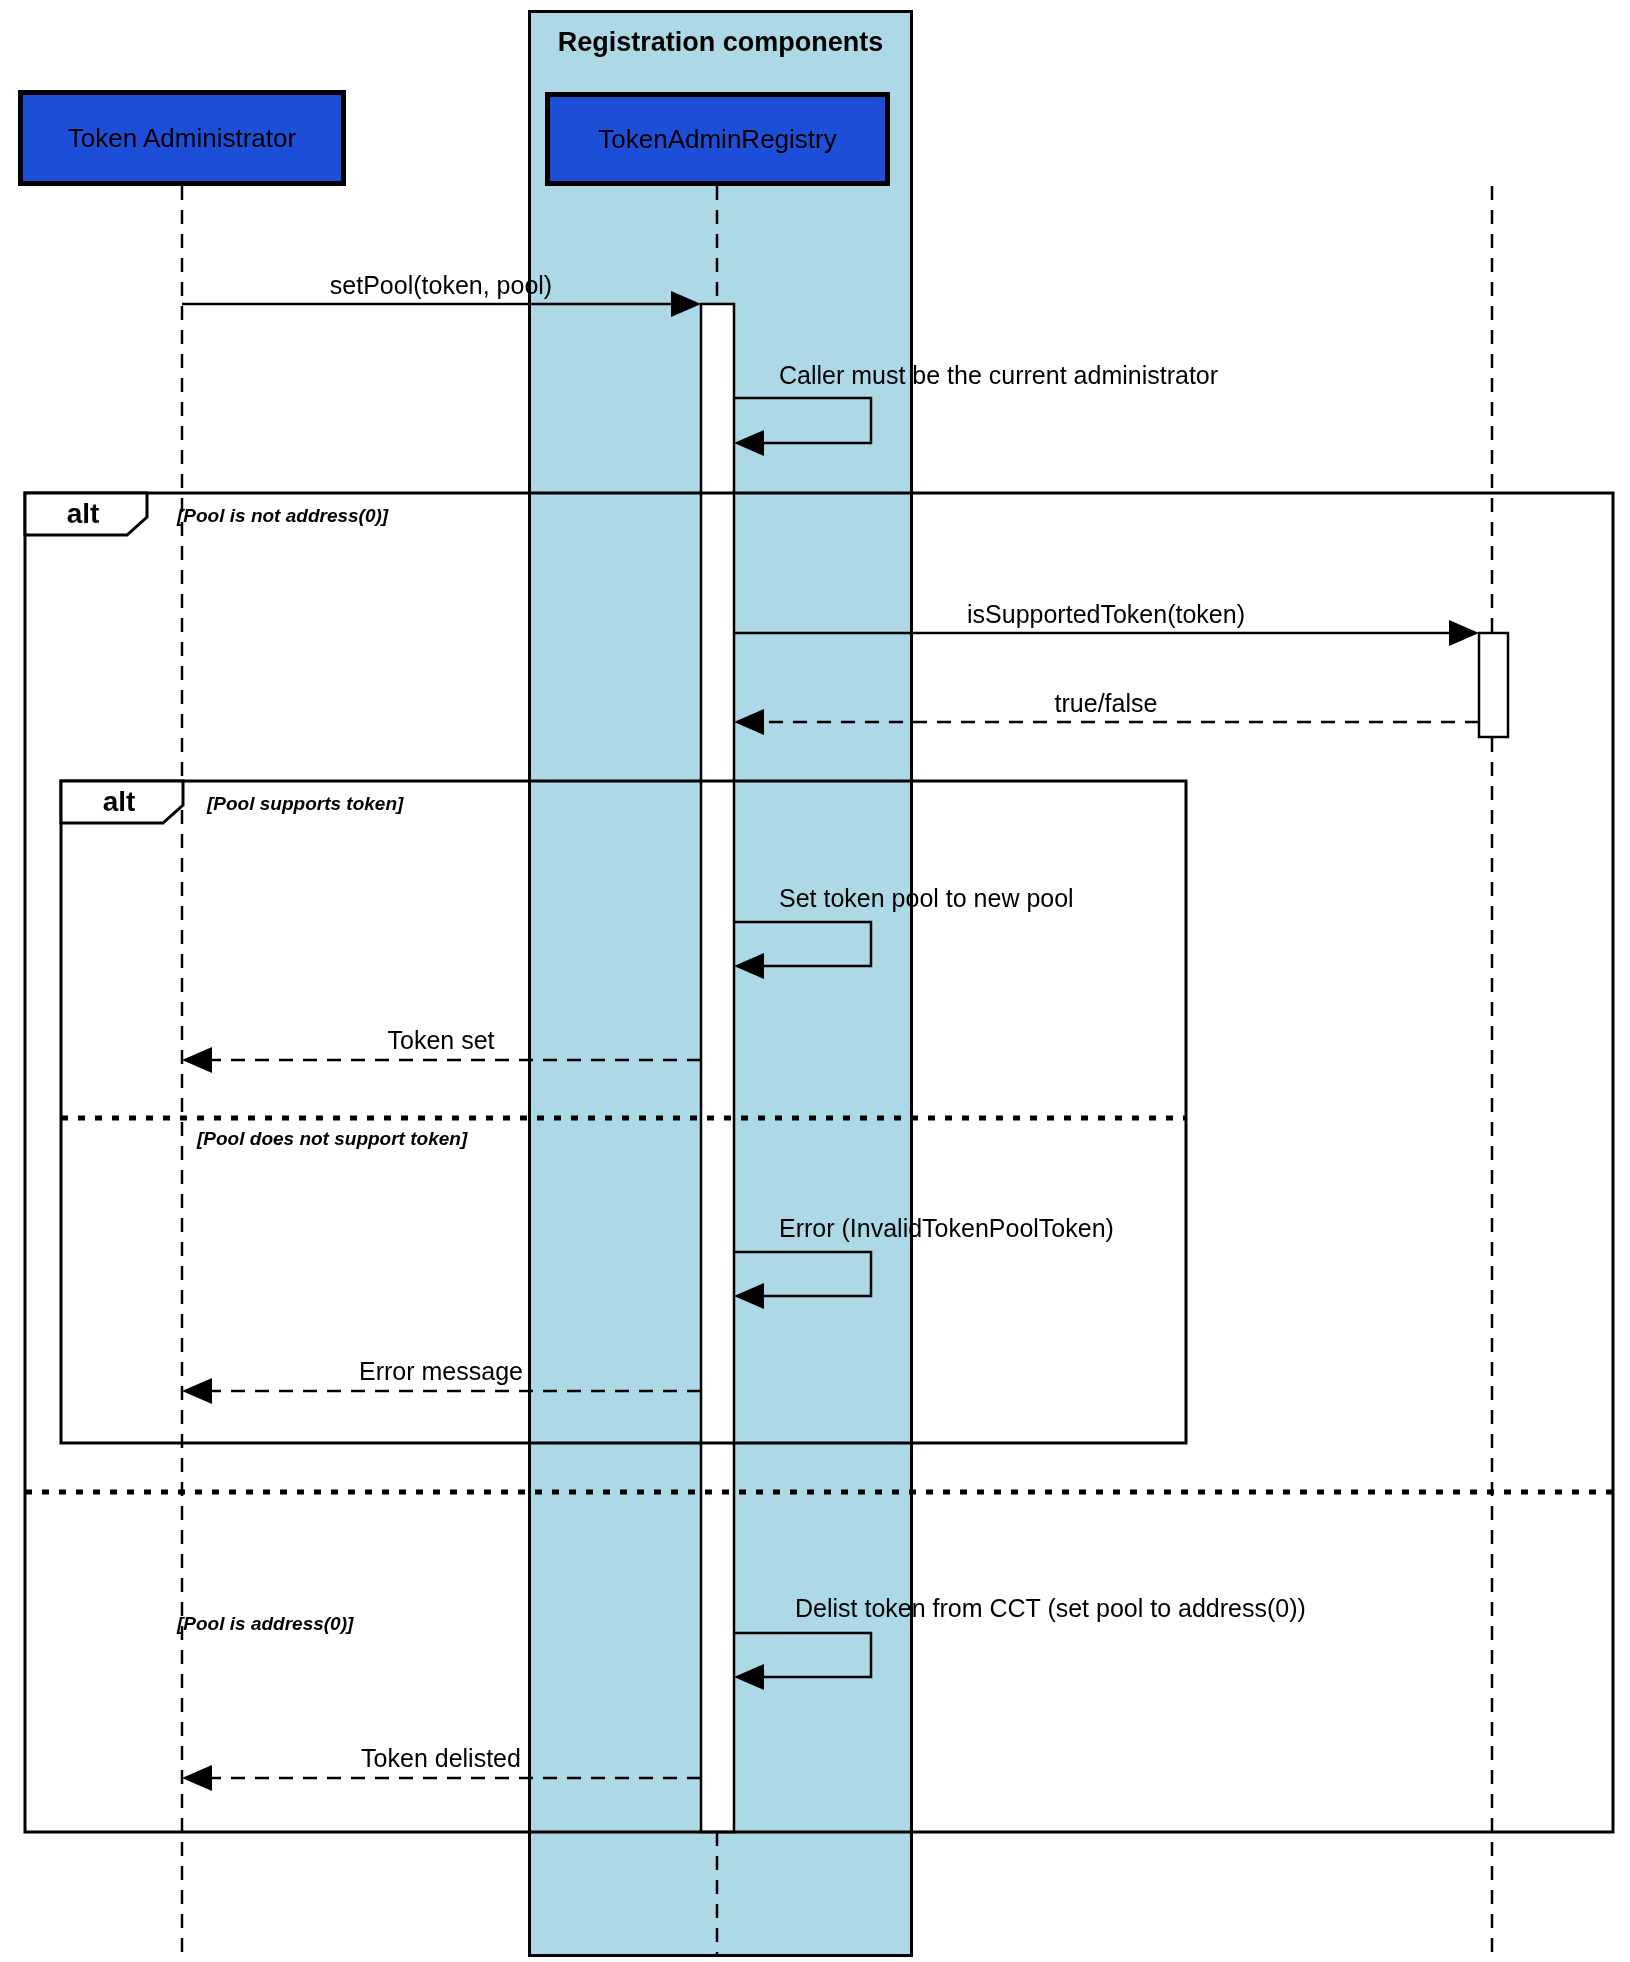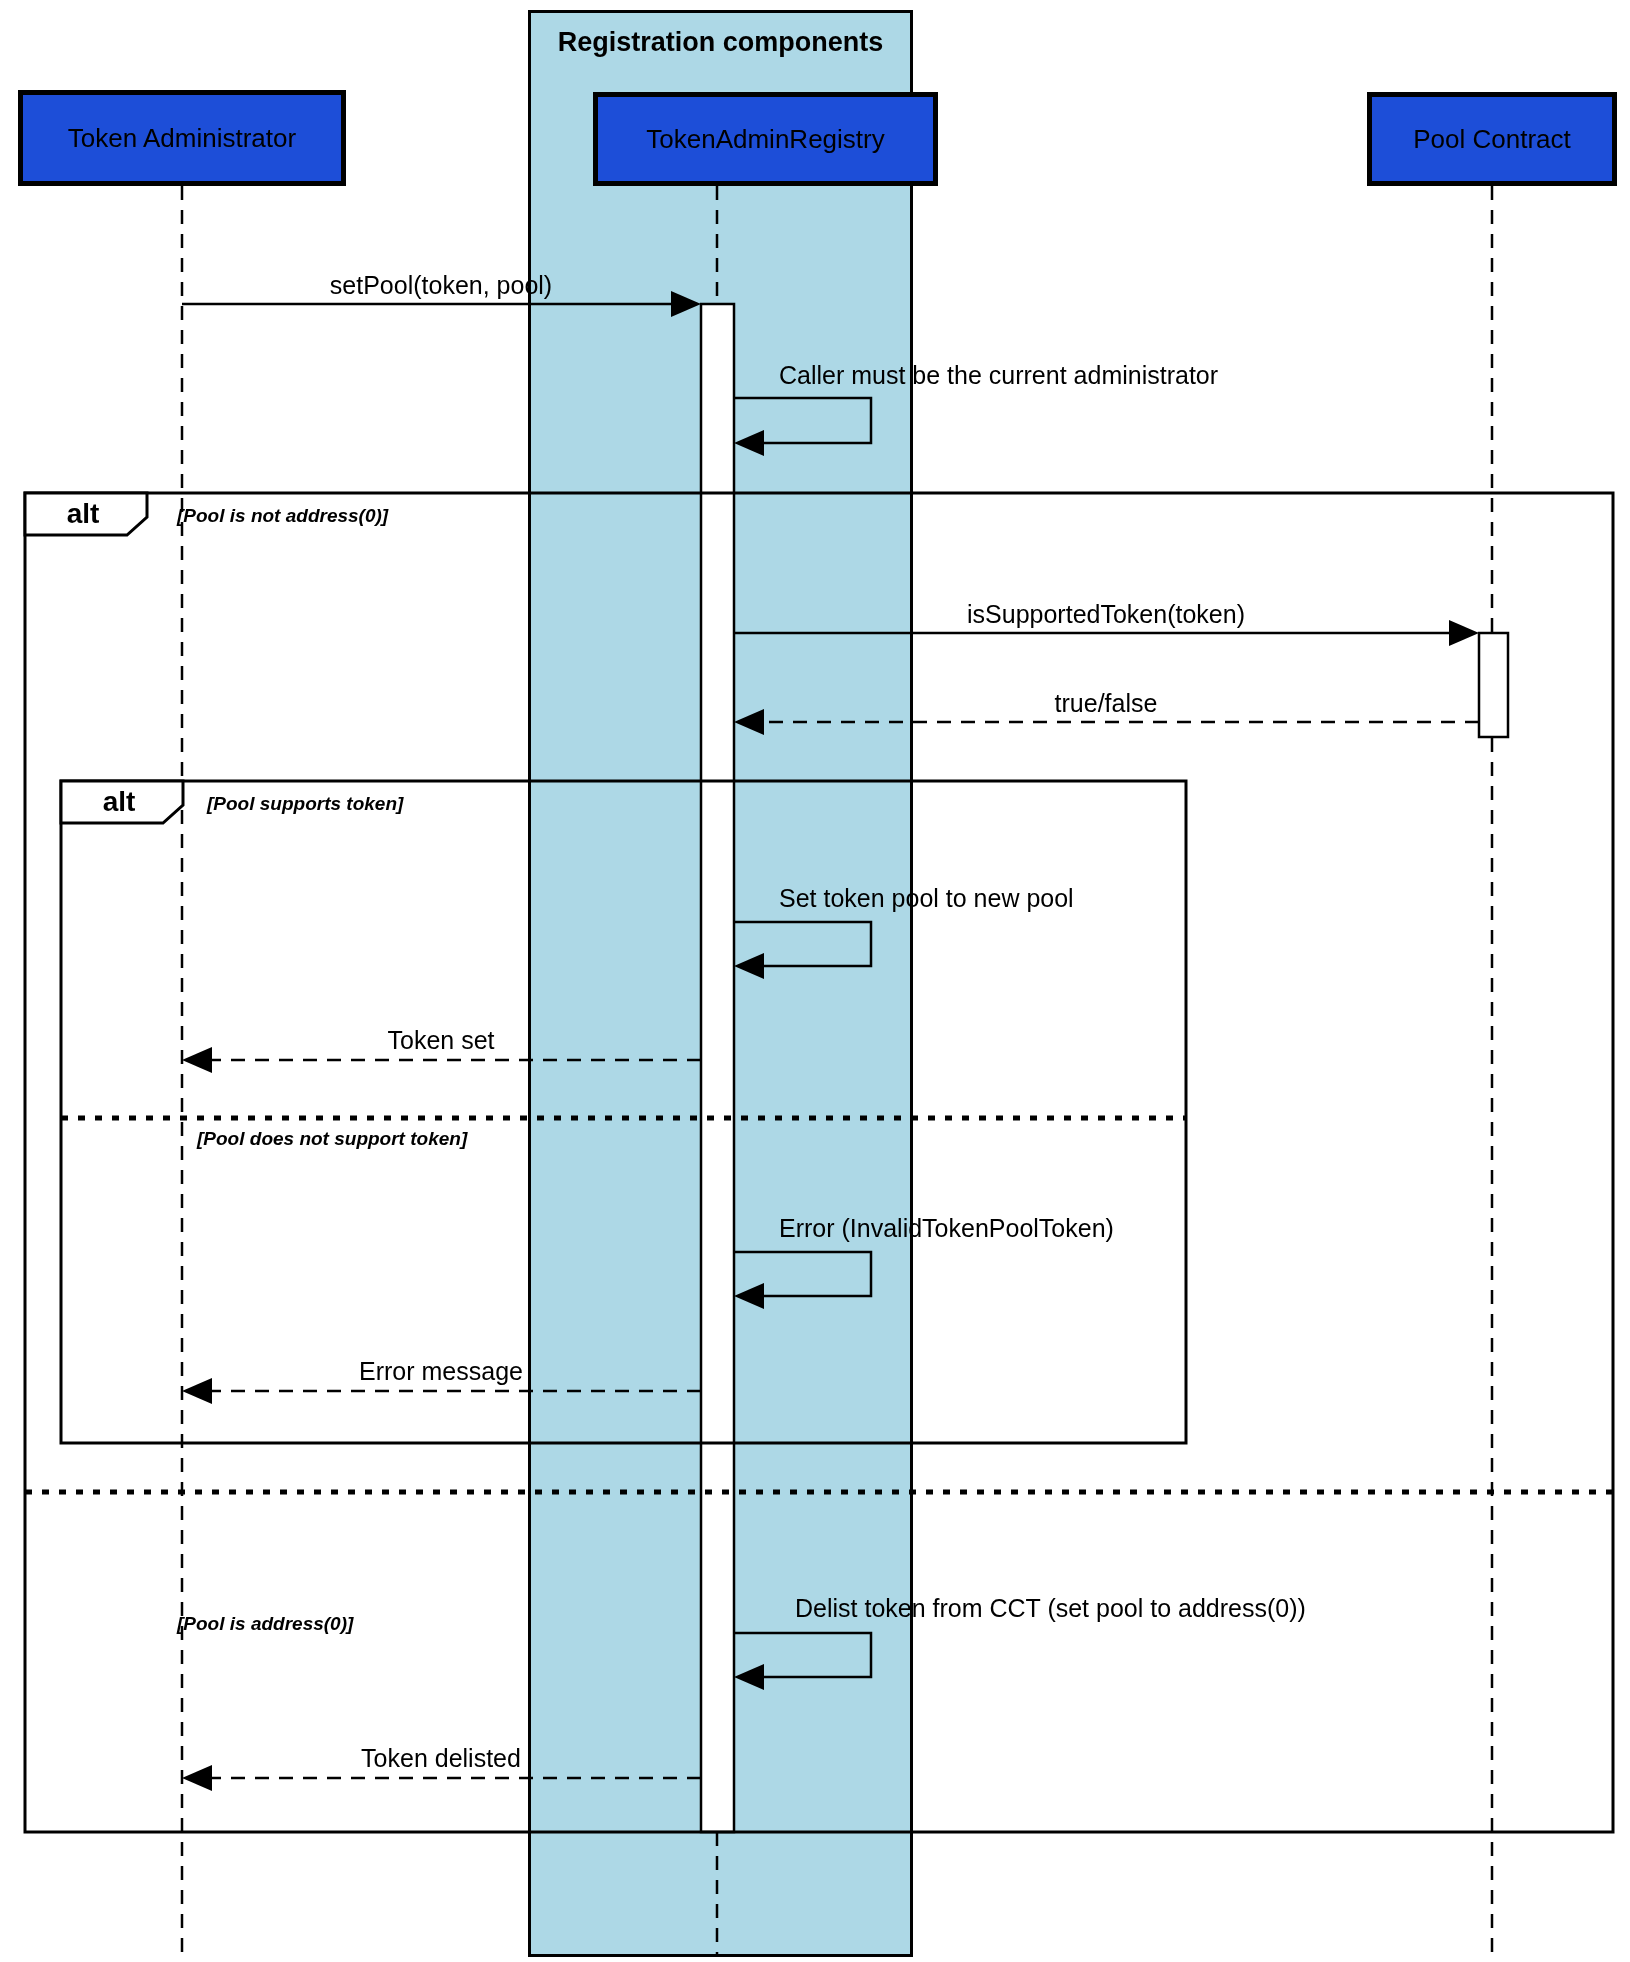--- a/index.html
+++ b/index.html
@@ -112,25 +112,22 @@
     <line x1="25" y1="1492" x2="1613" y2="1492" stroke="#000" stroke-width="5" stroke-dasharray="7,10"></line>
 
     <rect x="61" y="781" width="1125" height="662" fill="none" stroke="#000" stroke-width="3"></rect>
     <polygon points="61,781 183,781 183,805 163,823 61,823" fill="#fff" stroke="#000" stroke-width="3"></polygon>
     <line x1="61" y1="1118" x2="1186" y2="1118" stroke="#000" stroke-width="5" stroke-dasharray="7,10"></line>
   </svg>
 
   <div class="actor" style="left:18px;top:90px;width:328px;height:96px;">
     <span>Token Administrator</span>
   </div>
-  <div class="actor" style="left:545px;top:92px;width:345px;height:94px;margin-left:48px;">
+  <div class="actor" style="left:545px;top:92px;width:345px;height:94px;">
     <span>TokenAdminRegistry</span>
-  </div>
-  <div class="actor" style="left:1367px;top:92px;width:250px;height:94px;">
-    <span>Pool Contract</span>
   </div>
 
   <div class="label centered" style="left:441px;top:285px;">setPool(token, pool)</div>
   <div class="label leftal" style="left:779px;top:375px;">Caller must be the current administrator</div>
   <div class="label centered" style="left:1106px;top:614px;">isSupportedToken(token)</div>
   <div class="label centered" style="left:1106px;top:703px;">true/false</div>
   <div class="label leftal" style="left:779px;top:898px;">Set token pool to new pool</div>
   <div class="label centered" style="left:441px;top:1040px;">Token set</div>
   <div class="label leftal" style="left:779px;top:1228px;">Error (InvalidTokenPoolToken)</div>
   <div class="label centered" style="left:441px;top:1371px;">Error message</div>

